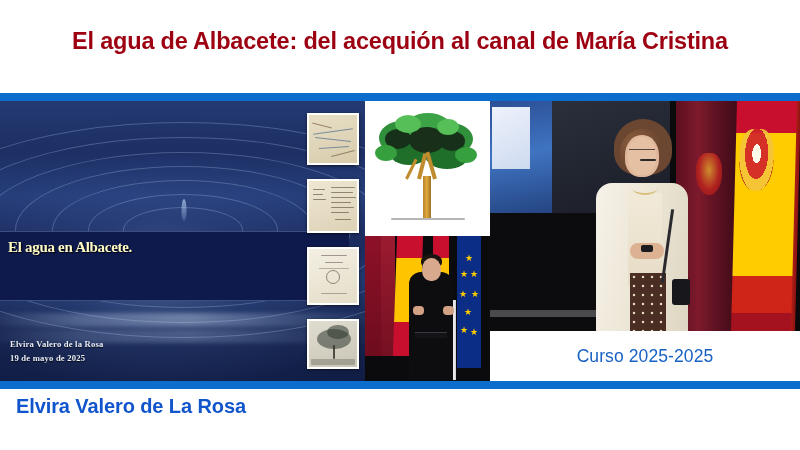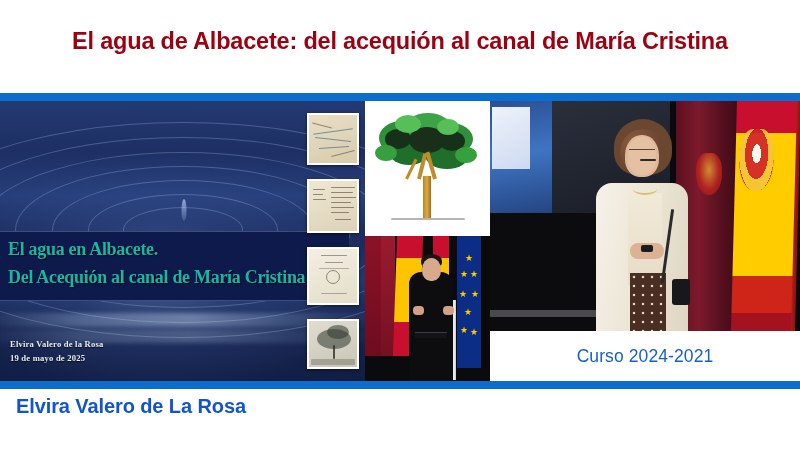--- a/index.html
+++ b/index.html
@@ -78,24 +78,24 @@
     filter: blur(2px);
   }
   .slide-titlebox {
     position: absolute; left: 0; top: 130px; width: 349px; height: 70px;
     background: #0e1a4c;
     border-top: 1px solid rgba(150,175,225,0.35);
     border-bottom: 1px solid rgba(150,175,225,0.35);
     padding: 7px 0 0 8px;
   }
   .slide-line {
-    color: #14b8a6;
+    color: #fef9c3;
     font-family: "Liberation Serif", serif;
     font-weight: 700;
-    font-size: 18px;
+    font-size: 15px;
     letter-spacing: -0.3px;
     text-shadow: 1px 1px 1px rgba(0,0,0,0.85);
     white-space: nowrap;
   }
   .slide-line.l1 { margin-bottom: 7px; }
   .slide-credit {
     position: absolute; left: 10px; bottom: 16px;
     color: #e9eef8;
     font-family: "Liberation Serif", serif;
     font-size: 8.6px; font-weight: 700; line-height: 1.55;
@@ -350,21 +350,20 @@
         <div class="ripple" style="width:336px;height:128px;"></div>
         <div class="ripple" style="width:410px;height:156px;"></div>
         <div class="ripple" style="width:484px;height:186px;"></div>
         <div class="ripple" style="width:560px;height:216px;"></div>
         <div class="drop"></div>
         <div class="sheen" style="top:212px;"></div>
         <div class="sheen" style="top:228px;opacity:0.6;"></div>
 
         <div class="slide-titlebox">
           <div class="slide-line l1">El agua en Albacete.</div>
-          <div class="slide-line l2">Del Acequión al canal de María Cristina</div>
         </div>
 
         <div class="slide-credit">
           <div>Elvira Valero de la Rosa</div>
           <div>19 de mayo de 2025</div>
         </div>
 
         <div class="thumbs">
           <div class="thumb t1">
             <div class="map-line" style="left:4px;top:16px;width:40px;transform:rotate(-8deg);"></div>
@@ -468,21 +467,21 @@
         <div class="spk-head"></div>
         <div class="spk-face"></div>
         <div class="spk-glasses"></div>
         <div class="spk-mic"></div>
         <div class="spk-necklace"></div>
         <div class="spk-hands"></div>
         <div class="spk-clicker"></div>
       </div>
 
       <div class="curso">
-        <span class="curso-text">Curso 2024-2021</span>
+        <span class="curso-text">Curso 2025-2025</span>
       </div>
       <div class="white-pad"></div>
     </div>
   </div>
 
   <div class="footer">
     <div class="speaker-name">Elvira Valero de La Rosa</div>
 
   </div>
 

